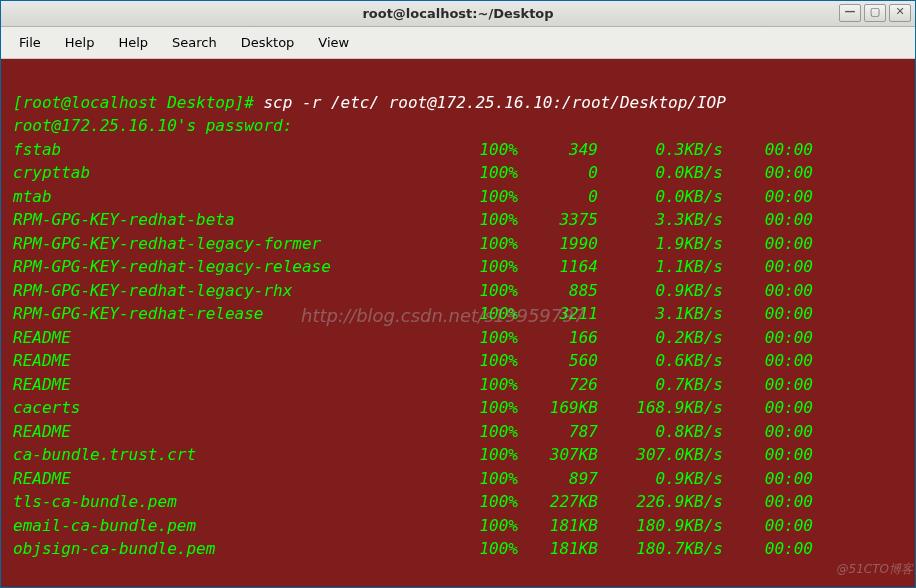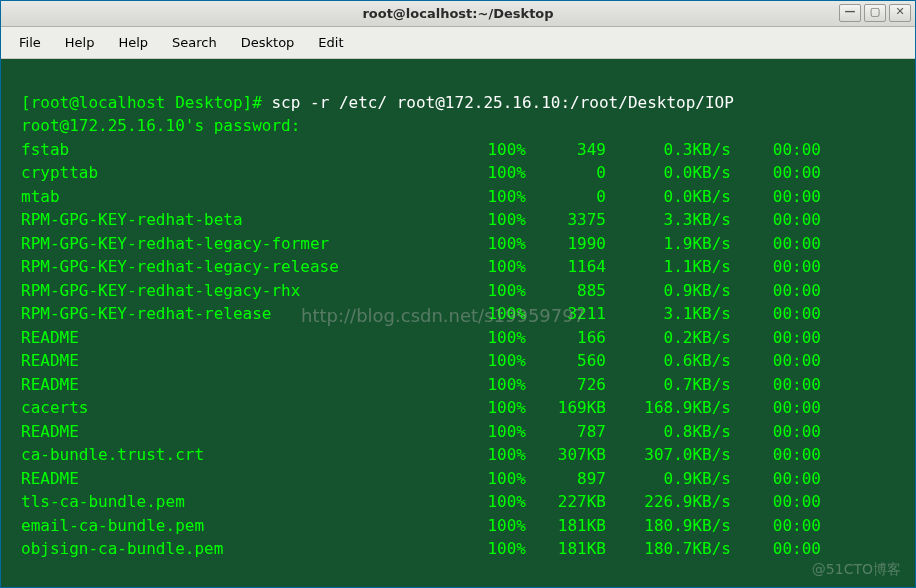--- a/index.html
+++ b/index.html
@@ -59,54 +59,55 @@
     padding: 0 6px;
     font-size: 13px;
     color: #000000;
   }
   .menu-item {
     padding: 2px 12px;
     cursor: pointer;
   }
   .terminal {
     flex: 1;
-    background: #14532d;
-    padding: 8px 20px;
+    background: #7f1d1d;
+    padding: 8px 12px;
     font-family: "DejaVu Sans Mono", "Liberation Mono", monospace;
     font-size: 16px;
     line-height: 23.5px;
     color: #00ff00;
     white-space: pre;
     overflow: hidden;
     position: relative;
+    font-style: italic;
   }
   .prompt-brackets { color: #00ff00; }
   .prompt-white { color: #fff; }
   .row { display: block; }
   .fname { display:inline-block; width: 450px; }
   .pct   { display:inline-block; width: 55px; text-align:right; }
   .size  { display:inline-block; width: 80px; text-align:right; }
   .rate  { display:inline-block; width: 125px; text-align:right; }
   .eta   { display:inline-block; width: 90px; text-align:right; }
   .watermark-center {
     position: absolute;
     top: 245px;
     left: 300px;
     color: rgba(170,170,170,0.45);
     font-family: "DejaVu Sans", sans-serif;
     font-size: 18px;
     pointer-events: none;
   }
   .watermark-corner {
     position: absolute;
-    right: 14px;
+    right: 2px;
     bottom: 6px;
     color: rgba(210,210,210,0.35);
     font-family: "DejaVu Sans", sans-serif;
-    font-size: 14px;
+    font-size: 12px;
     pointer-events: none;
   }
 </style>
 </head>
 <body>
 
 <div class="window">
 
   <div class="titlebar">
     <span>root@localhost:~/Desktop</span>
@@ -116,21 +117,21 @@
       <div class="win-btn">✕</div>
     </div>
   </div>
 
   <div class="menubar">
     <div class="menu-item">File</div>
     <div class="menu-item">Help</div>
     <div class="menu-item">Help</div>
     <div class="menu-item">Search</div>
     <div class="menu-item">Desktop</div>
-    <div class="menu-item">Edit</div>
+    <div class="menu-item">View</div>
   </div>
 
   <div class="terminal"><div> </div><div><span class="prompt-brackets">[</span><span class="prompt-brackets">root@localhost</span><span class="prompt-brackets"> Desktop</span><span class="prompt-brackets">]# </span><span class="prompt-white">scp -r /etc/ root@172.25.16.10:/root/Desktop/IOP</span></div><div>root@172.25.16.10's password:</div><div id="rows"><span class="row"><span class="fname">fstab</span><span class="pct">100%</span><span class="size">349</span><span class="rate">0.3KB/s</span><span class="eta">00:00</span></span><span class="row"><span class="fname">crypttab</span><span class="pct">100%</span><span class="size">0</span><span class="rate">0.0KB/s</span><span class="eta">00:00</span></span><span class="row"><span class="fname">mtab</span><span class="pct">100%</span><span class="size">0</span><span class="rate">0.0KB/s</span><span class="eta">00:00</span></span><span class="row"><span class="fname">RPM-GPG-KEY-redhat-beta</span><span class="pct">100%</span><span class="size">3375</span><span class="rate">3.3KB/s</span><span class="eta">00:00</span></span><span class="row"><span class="fname">RPM-GPG-KEY-redhat-legacy-former</span><span class="pct">100%</span><span class="size">1990</span><span class="rate">1.9KB/s</span><span class="eta">00:00</span></span><span class="row"><span class="fname">RPM-GPG-KEY-redhat-legacy-release</span><span class="pct">100%</span><span class="size">1164</span><span class="rate">1.1KB/s</span><span class="eta">00:00</span></span><span class="row"><span class="fname">RPM-GPG-KEY-redhat-legacy-rhx</span><span class="pct">100%</span><span class="size">885</span><span class="rate">0.9KB/s</span><span class="eta">00:00</span></span><span class="row"><span class="fname">RPM-GPG-KEY-redhat-release</span><span class="pct">100%</span><span class="size">3211</span><span class="rate">3.1KB/s</span><span class="eta">00:00</span></span><span class="row"><span class="fname">README</span><span class="pct">100%</span><span class="size">166</span><span class="rate">0.2KB/s</span><span class="eta">00:00</span></span><span class="row"><span class="fname">README</span><span class="pct">100%</span><span class="size">560</span><span class="rate">0.6KB/s</span><span class="eta">00:00</span></span><span class="row"><span class="fname">README</span><span class="pct">100%</span><span class="size">726</span><span class="rate">0.7KB/s</span><span class="eta">00:00</span></span><span class="row"><span class="fname">cacerts</span><span class="pct">100%</span><span class="size">169KB</span><span class="rate">168.9KB/s</span><span class="eta">00:00</span></span><span class="row"><span class="fname">README</span><span class="pct">100%</span><span class="size">787</span><span class="rate">0.8KB/s</span><span class="eta">00:00</span></span><span class="row"><span class="fname">ca-bundle.trust.crt</span><span class="pct">100%</span><span class="size">307KB</span><span class="rate">307.0KB/s</span><span class="eta">00:00</span></span><span class="row"><span class="fname">README</span><span class="pct">100%</span><span class="size">897</span><span class="rate">0.9KB/s</span><span class="eta">00:00</span></span><span class="row"><span class="fname">tls-ca-bundle.pem</span><span class="pct">100%</span><span class="size">227KB</span><span class="rate">226.9KB/s</span><span class="eta">00:00</span></span><span class="row"><span class="fname">email-ca-bundle.pem</span><span class="pct">100%</span><span class="size">181KB</span><span class="rate">180.9KB/s</span><span class="eta">00:00</span></span><span class="row"><span class="fname">objsign-ca-bundle.pem</span><span class="pct">100%</span><span class="size">181KB</span><span class="rate">180.7KB/s</span><span class="eta">00:00</span></span></div>
     <div class="watermark-center">http://blog.csdn.net/s19959797</div>
     <div class="watermark-corner">@51CTO博客</div>
   </div>
 
 </div>
 
 </body></html>

